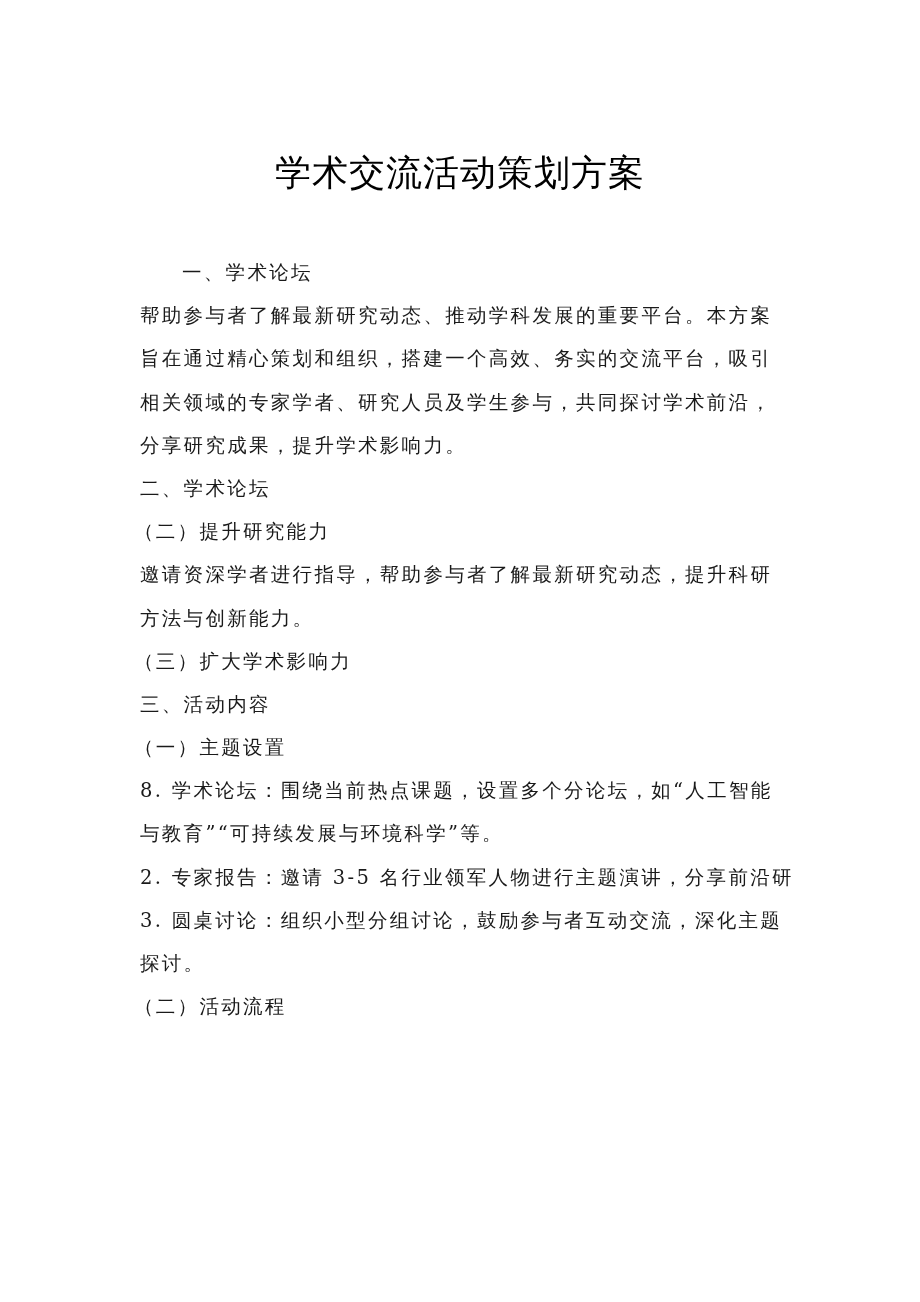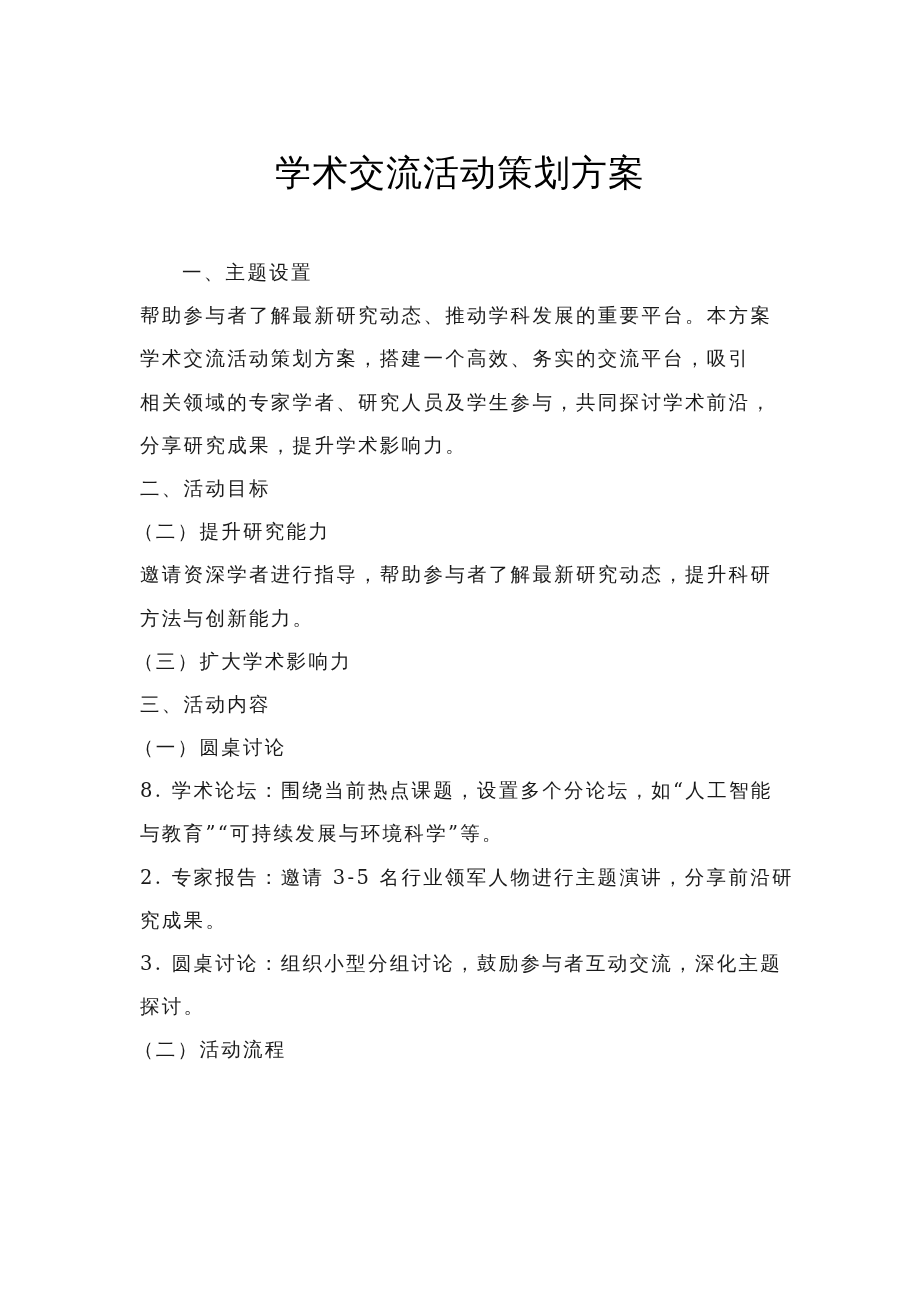--- a/index.html
+++ b/index.html
@@ -55,33 +55,32 @@
     margin-left: -6px;
   }
 </style>
 </head>
 <body>
 
 <div class="page">
   <div class="title">学术交流活动策划方案</div>
 
   <div class="body">
-    <div class="line indent">一、主题设置</div>
+    <div class="line indent">一、学术论坛</div>
     <div class="line">帮助参与者了解最新研究动态、推动学科发展的重要平台。本方案</div>
-    <div class="line">学术交流活动策划方案，搭建一个高效、务实的交流平台，吸引</div>
+    <div class="line">旨在通过精心策划和组织，搭建一个高效、务实的交流平台，吸引</div>
     <div class="line">相关领域的专家学者、研究人员及学生参与，共同探讨学术前沿，</div>
     <div class="line">分享研究成果，提升学术影响力。</div>
-    <div class="line">二、活动目标</div>
+    <div class="line">二、学术论坛</div>
     <div class="line paren">（二）提升研究能力</div>
     <div class="line">邀请资深学者进行指导，帮助参与者了解最新研究动态，提升科研</div>
     <div class="line">方法与创新能力。</div>
     <div class="line paren">（三）扩大学术影响力</div>
     <div class="line">三、活动内容</div>
-    <div class="line paren">（一）圆桌讨论</div>
+    <div class="line paren">（一）主题设置</div>
     <div class="line">8. 学术论坛：围绕当前热点课题，设置多个分论坛，如“人工智能</div>
     <div class="line">与教育”“可持续发展与环境科学”等。</div>
     <div class="line">2. 专家报告：邀请 3-5 名行业领军人物进行主题演讲，分享前沿研</div>
-    <div class="line">究成果。</div>
     <div class="line">3. 圆桌讨论：组织小型分组讨论，鼓励参与者互动交流，深化主题</div>
     <div class="line">探讨。</div>
     <div class="line paren">（二）活动流程</div>
   </div>
 </div>
 
 </body></html>

